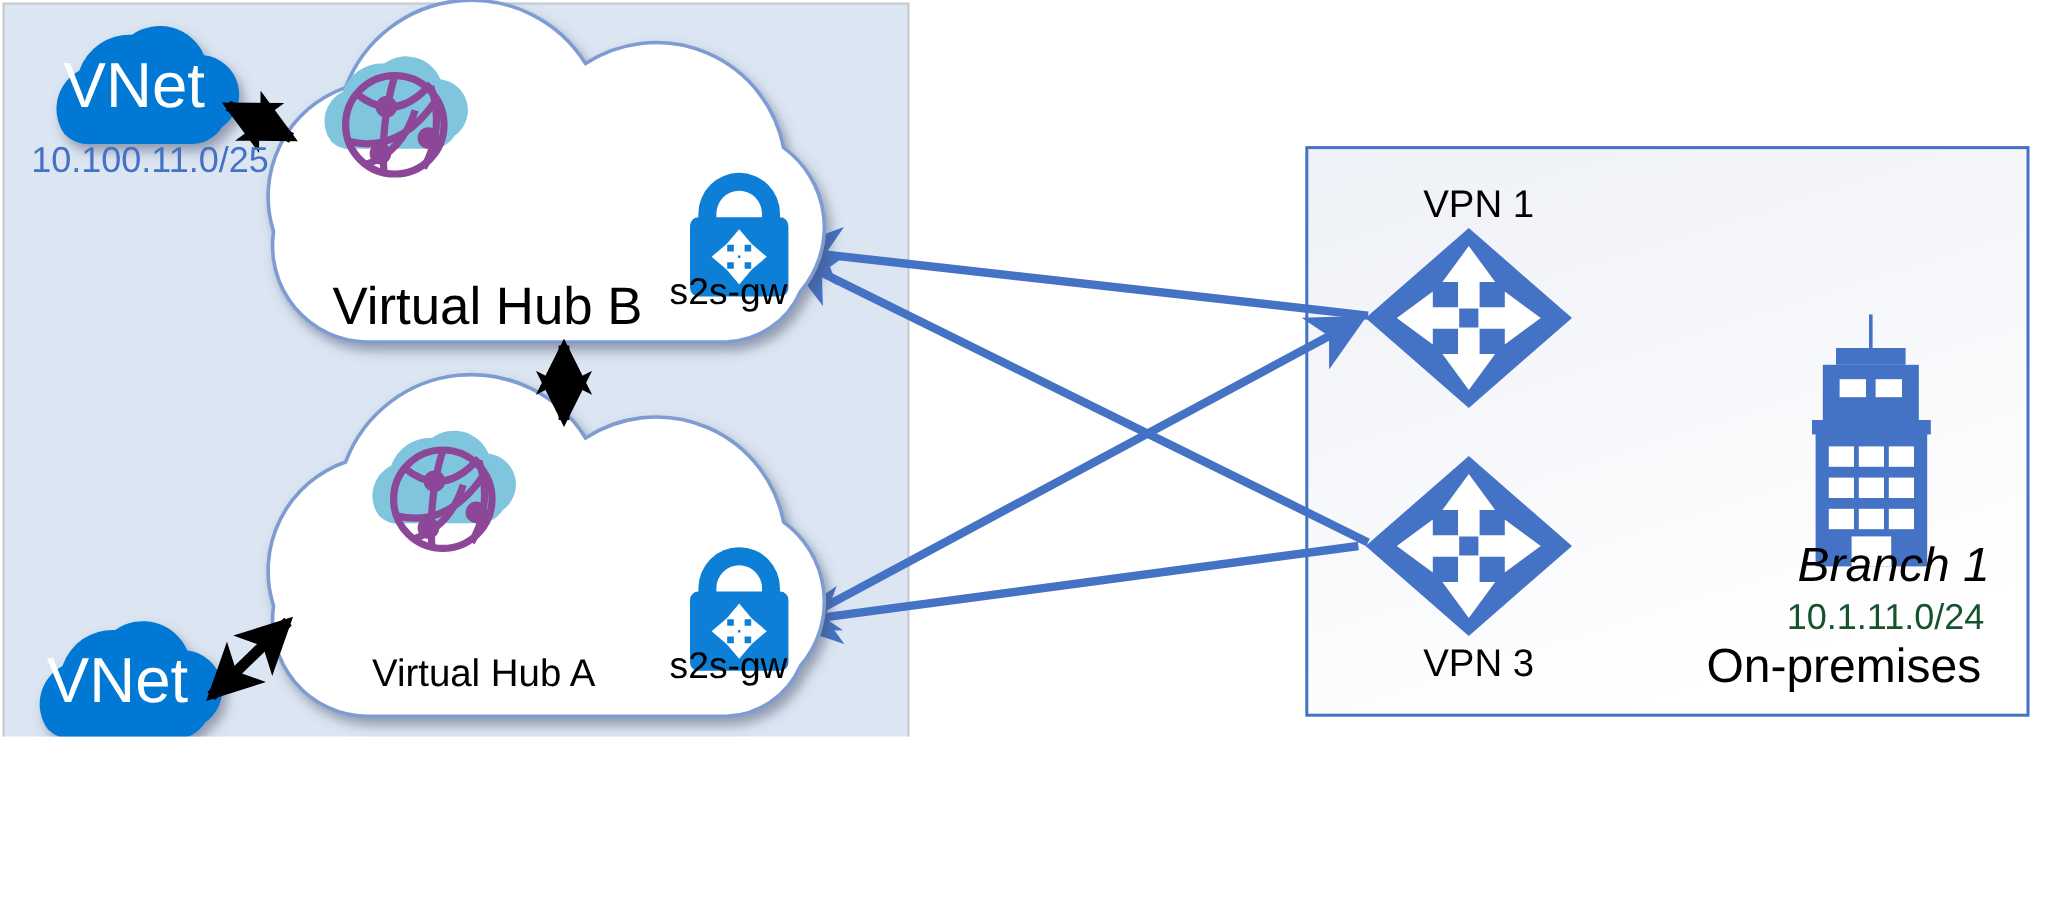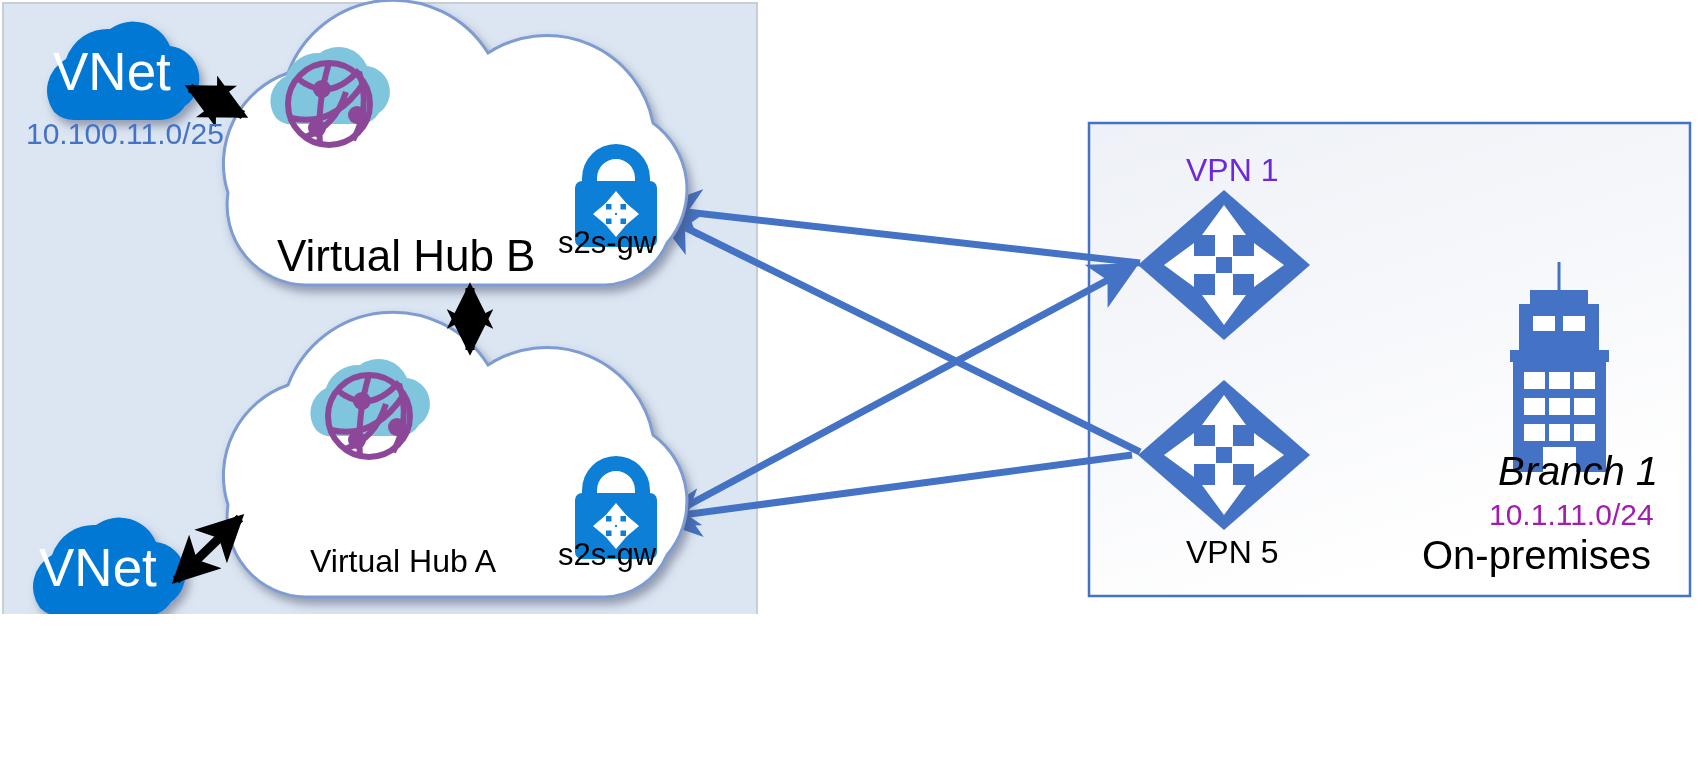--- a/index.html
+++ b/index.html
@@ -217,21 +217,21 @@
   <div class="lbl" style="left:18px;top:613px;font-size:34px;color:#4472c4;">10.100.11.128/25</div>
 
   <div class="lbl" style="left:277px;top:231px;font-size:44px;color:#000000;">Virtual Hub B</div>
   <div class="lbl" style="left:558px;top:225px;font-size:31px;color:#000000;">s2s-gw</div>
 
   <div class="lbl" style="left:310px;top:543px;font-size:32px;color:#000000;">Virtual Hub A</div>
   <div class="lbl" style="left:558px;top:537px;font-size:31px;color:#000000;">s2s-gw</div>
 
   <div class="lbl" style="left:243px;top:632px;font-size:40px;color:#000000;text-align:right;">Azure Region 1</div>
 
-  <div class="lbl" style="left:1186px;top:152px;font-size:32px;color:#6d28d9;">VPN 1</div>
-  <div class="lbl" style="left:1186px;top:534px;font-size:32px;color:#000000;">VPN 5</div>
+  <div class="lbl" style="left:1186px;top:152px;font-size:32px;color:#000000;">VPN 1</div>
+  <div class="lbl" style="left:1186px;top:534px;font-size:32px;color:#000000;">VPN 3</div>
 
   <div class="lbl" style="left:1498px;top:449px;font-size:40px;color:#000000;font-style:italic;">Branch 1</div>
-  <div class="lbl" style="left:1489px;top:498px;font-size:30px;color:#a21caf;">10.1.11.0/24</div>
+  <div class="lbl" style="left:1489px;top:498px;font-size:30px;color:#14532d;">10.1.11.0/24</div>
 
   <div class="lbl" style="left:1422px;top:533px;font-size:40px;color:#000000;">On-premises</div>
 
 </div>
 
 </body></html>

